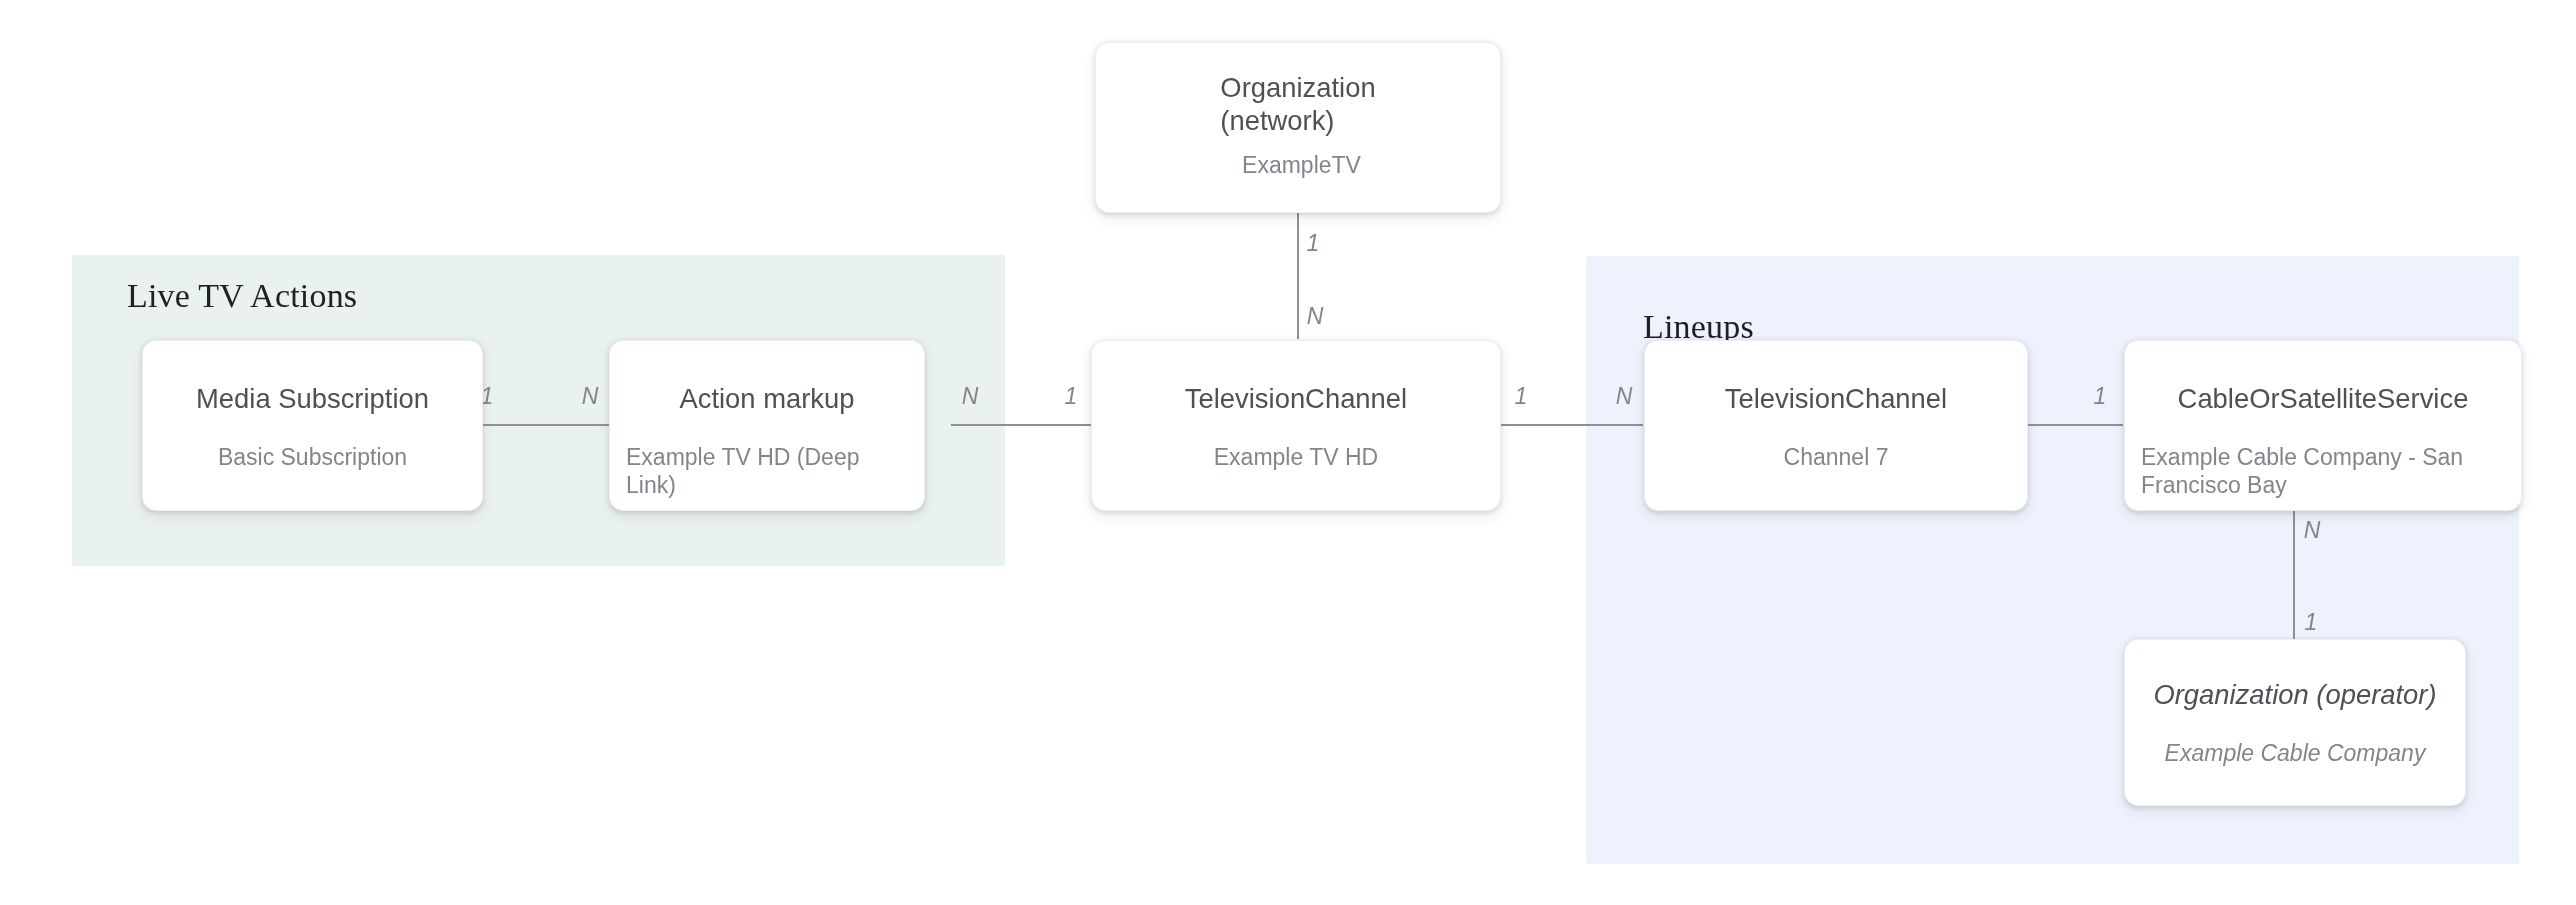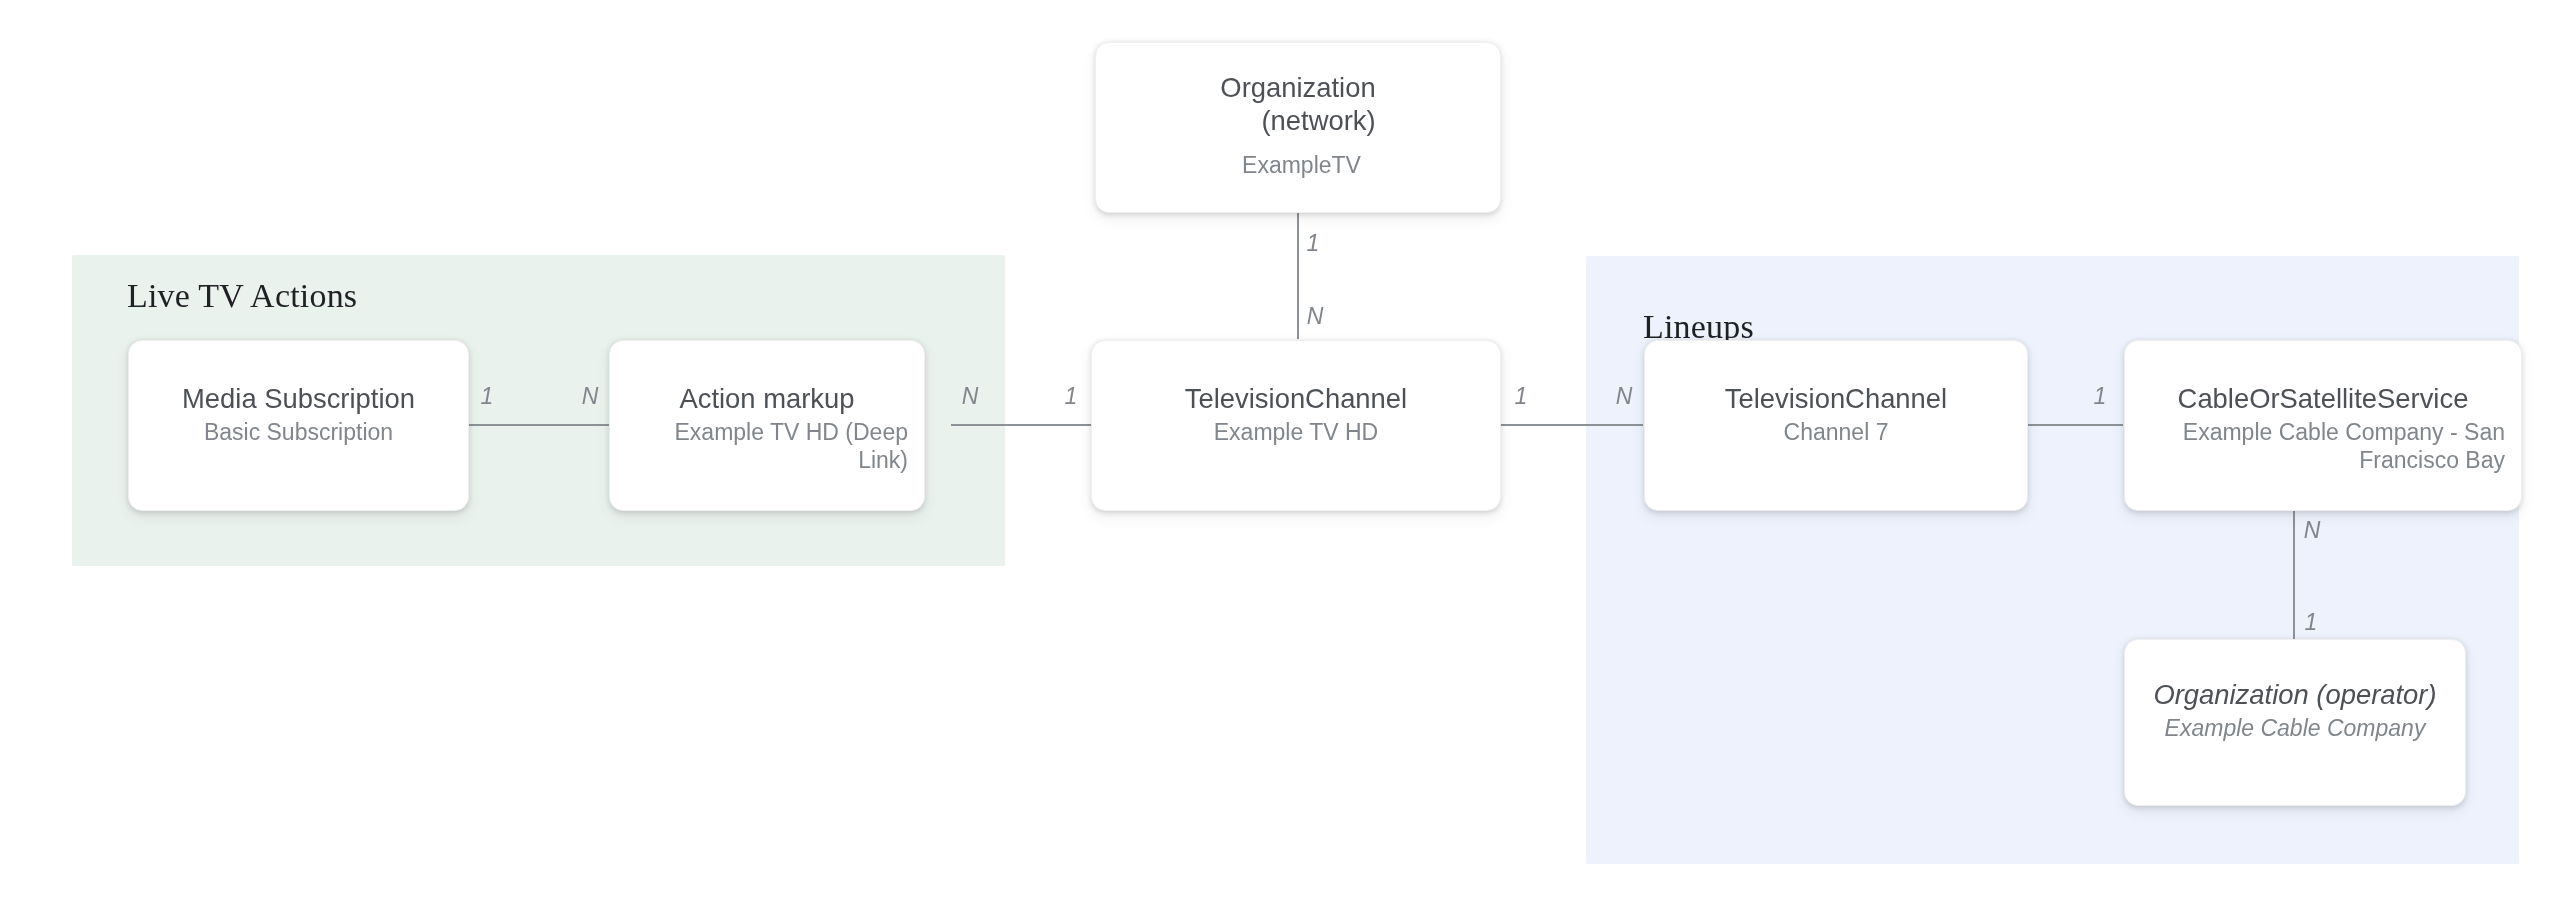--- a/index.html
+++ b/index.html
@@ -37,33 +37,33 @@
     height: 171px;
     background: #ffffff;
     border: 0.9px solid #efefef;
     border-radius: 14px;
     box-shadow: 0 1.8px 5.3px rgba(60,64,67,0.18), 0 5.3px 14px rgba(60,64,67,0.08);
     display: flex;
     flex-direction: column;
     align-items: center;
     box-sizing: border-box;
     padding: 41px 16px 0 16px;
-    text-align: right;
+    text-align: left;
   }
   .node--network  { padding-top: 28px; }
   .node--operator { padding-top: 38px; height: 167px; }
   .node-title {
     font-size: 27.4px;
     line-height: 33px;
     color: #4d5156;
     white-space: nowrap;
   }
   .node--network .node-title { white-space: normal; }
   .node-subtitle {
-    margin-top: 3px;
+    margin-top: 28px;
     font-size: 23px;
     line-height: 28px;
     color: #80868b;
   }
   .node--network .node-subtitle { margin-top: 14px; margin-left: 7px; }
   .hline {
     position: absolute;
     height: 1.8px;
     background: #8d9297;
   }
@@ -121,21 +121,21 @@
   <div class="card-label" style="left:2311px; top:622px;">1</div>
 
   <div class="node node--network" style="left:1095px; top:42px; width:406px;">
     <div class="node-title">
       <span>Organization</span><br>
       <span>(network)</span>
     </div>
     <div class="node-subtitle">ExampleTV</div>
   </div>
 
-  <div class="node" style="left:128px; top:340px; width:341px;">
+  <div class="node" style="left:142px; top:340px; width:341px;">
     <div class="node-title">Media Subscription</div>
     <div class="node-subtitle">Basic Subscription</div>
   </div>
 
   <div class="node" style="left:609px; top:340px; width:316px;">
     <div class="node-title">Action markup</div>
     <div class="node-subtitle">Example TV HD (Deep Link)</div>
   </div>
 
   <div class="node" style="left:1091px; top:340px; width:410px;">

